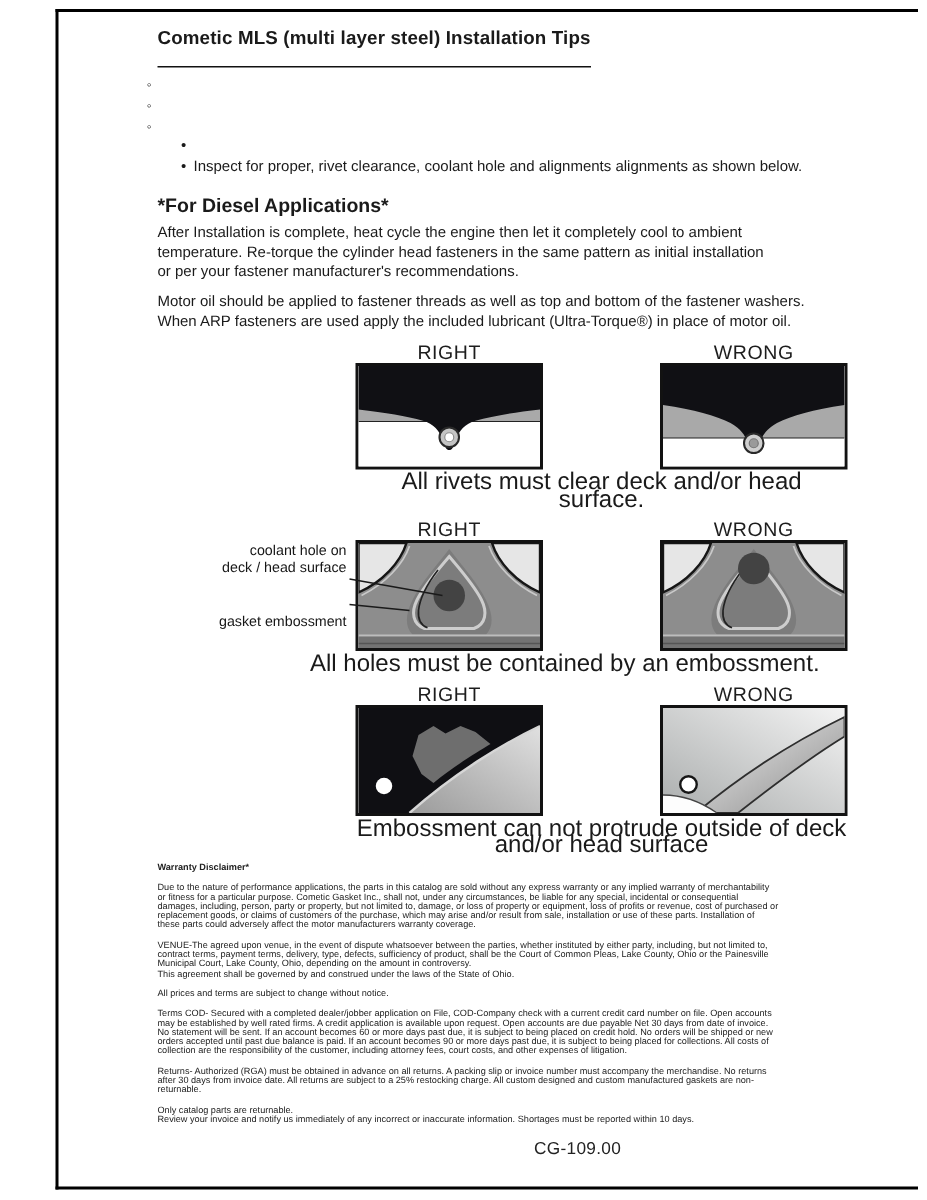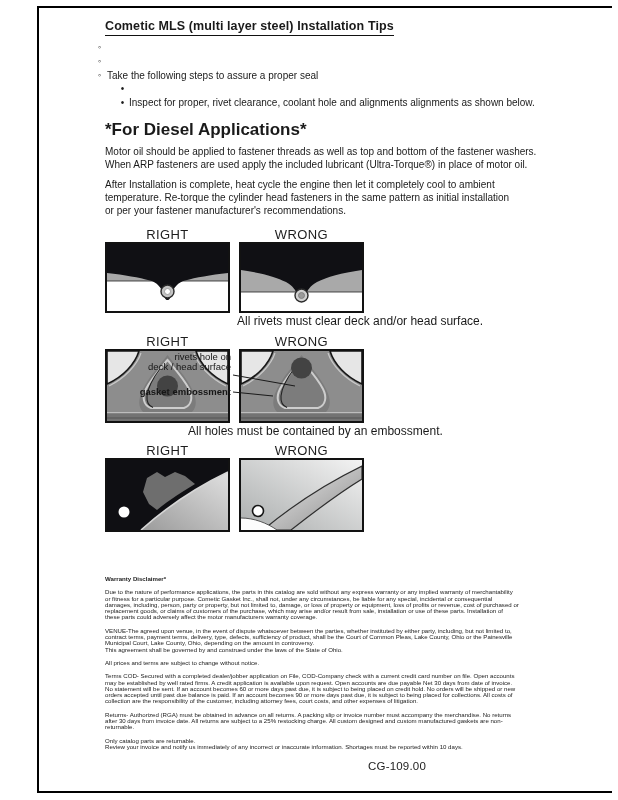--- a/index.html
+++ b/index.html
@@ -5,85 +5,84 @@
   html,body{margin:0;padding:0;background:#ffffff;}
   .page{position:relative;width:618px;height:800px;background:#ffffff;
         font-family:"Liberation Sans",sans-serif;color:#1a1a1a;overflow:hidden;}
   
   .frame-left{position:absolute;left:37px;top:6px;width:2px;height:787px;background:#000;}
   .frame-top{position:absolute;left:37px;top:6px;width:575px;height:2px;background:#000;}
   .frame-bottom{position:absolute;left:37px;top:791px;width:575px;height:2px;background:#000;}
 
   .content{position:absolute;left:105px;top:16px;width:460px;}
   .title{display:inline-block;font-size:12.5px;font-weight:bold;letter-spacing:.1px;
-         border-bottom:1.6px solid #111;padding-bottom:2px;margin:0 0 5px 0;}
+         border-bottom:1.6px solid #111;padding-bottom:12px;margin:0 0 5px 0;}
   .bullet{display:flex;gap:3px;font-size:10px;line-height:13.8px;margin-left:-10px;}
   .bullet .mk{flex:none;width:9px;text-align:center;font-size:9px;}
   .sub-bullet{display:flex;gap:2px;font-size:10px;line-height:13.8px;margin-left:13px;}
   .sub-bullet .mk{flex:none;width:9px;text-align:center;font-size:10px;}
-  .diesel-h{font-size:17px;font-weight:bold;margin:10px 0 5px 0;}
+  .diesel-h{font-size:13px;font-weight:bold;margin:10px 0 5px 0;}
   .para{font-size:10px;line-height:13px;white-space:pre-line;margin:0 0 7px 0;}
 
   .dia-section{position:absolute;left:105px;top:228px;width:460px;}
-  .dia-row{display:flex;gap:9px;}
+  .dia-row{display:flex;gap:9px;margin-left:132px;justify-content:space-between;}
   .dia-col{width:125px;}
   .dia-h{text-align:center;font-size:13px;line-height:14px;letter-spacing:.4px;color:#1d1d1d;}
   .panel{width:121px;border:2px solid #121212;font-size:0;background:#fff;}
   .panel svg{display:block;}
-  .dia-cap{font-size:12px;line-height:11.5px;margin:3px 0 7px 132px;white-space:pre-line;}
+  .dia-cap{font-size:16px;line-height:11.5px;margin:3px 0 7px 132px;white-space:pre-line;text-align:center;}
   .dia-cap.c2{margin-left:83px;}
   .row2{position:relative;}
   .ann{position:absolute;left:0;width:126px;text-align:right;font-size:9.5px;
        line-height:10.5px;white-space:pre-line;color:#161616;}
   .ann-coolant{top:17px;}
-  .ann-emboss{top:52px;font-weight:bold;}
+  .ann-emboss{top:64px;}
   .connectors{position:absolute;left:0;top:0;width:100%;height:100%;pointer-events:none;}
 
   .legal{position:absolute;left:105px;top:576px;width:414px;font-size:6.1px;
          line-height:6.3px;color:#222;}
   .legal-h{font-weight:bold;margin:0 0 7px 0;}
   .legal-block{margin:0 0 7px 0;}
   .legal-line{margin:0;}
-  .footer{position:absolute;left:368px;top:760px;font-size:11.5px;letter-spacing:.2px;color:#222;}
+  .footer{position:absolute;left:356px;top:760px;font-size:11.5px;letter-spacing:.2px;color:#222;}
 </style>
 </head>
 <body>
 
 <div class="page">
   <div class="frame-left"></div>
   <div class="frame-top"></div>
   <div class="frame-bottom"></div>
 
   <div class="content">
     <h1 class="title">Cometic MLS (multi layer steel) Installation Tips</h1>
 
     <div class="bullet">
       <span class="mk">◦</span>
     </div>
     <div class="bullet">
       <span class="mk">◦</span>
     </div>
     <div class="bullet">
       <span class="mk">◦</span>
-      <span>Take the following steps to assure a proper seal</span>
     </div>
     <div class="sub-bullet">
       <span class="mk">•</span>
     </div>
     <div class="sub-bullet">
       <span class="mk">•</span>
       <span>Inspect for proper, rivet clearance, coolant hole and alignments alignments as shown below.</span>
     </div>
 
     <div class="diesel-h">*For Diesel Applications*</div>
-    <p class="para">Motor oil should be applied to fastener threads as well as top and bottom of the fastener washers.
-When ARP fasteners are used apply the included lubricant (Ultra-Torque®) in place of motor oil.</p>
     <p class="para">After Installation is complete, heat cycle the engine then let it completely cool to ambient
 temperature. Re-torque the cylinder head fasteners in the same pattern as initial installation
 or per your fastener manufacturer's recommendations.</p>
+    <p class="para">Motor oil should be applied to fastener threads as well as top and bottom of the fastener washers.
+When ARP fasteners are used apply the included lubricant (Ultra-Torque®) in place of motor oil.</p>
   </div>
 
   <div class="dia-section">
 
     <div class="dia-row">
       <div class="dia-col">
         <div class="dia-h">RIGHT</div>
         <div class="panel">
           <svg viewBox="0 0 121 67" width="121" height="67">
             <rect width="121" height="67" fill="#a9a9a9"></rect>
@@ -105,21 +104,21 @@
             <path d="M0,0 H121 V26 C100,29 86,33 76,38 C69,42 66.5,46 64.5,51 C63,55 62.5,57.5 60.5,57.5 C58.5,57.5 58,55 56.5,51 C54.5,46 52,42 45,38 C35,33 21,29 0,26 Z" fill="#101014"></path>
             <circle cx="60.5" cy="51.5" r="6.5" fill="#cfcfcf" stroke="#2a2a2a" stroke-width="1.4"></circle>
             <circle cx="60.5" cy="51.5" r="3" fill="#9a9a9a" stroke="#777777" stroke-width="0.8"></circle>
           </svg>
         </div>
       </div>
     </div>
     <div class="dia-cap">All rivets must clear deck and/or head surface.</div>
 
     <div class="row2">
-      <div class="ann ann-coolant">rivets hole on
+      <div class="ann ann-coolant">coolant hole on
 deck / head surface</div>
       <div class="ann ann-emboss">gasket embossment</div>
       <svg class="connectors">
         <line x1="128" y1="40" x2="190" y2="51" stroke="#1a1a1a" stroke-width="1"></line>
         <line x1="128" y1="57" x2="168" y2="61" stroke="#1a1a1a" stroke-width="1"></line>
       </svg>
       <div class="dia-row">
         <div class="dia-col">
           <div class="dia-h">RIGHT</div>
           <div class="panel">
@@ -197,20 +196,22 @@
             </defs>
             <rect width="121" height="70" fill="url(#g3w)"></rect>
             <path d="M121,6 C88,22 52,45 22,70 L50,70 C78,48 103,30 121,19 Z" fill="url(#g3wb)" stroke="#2e2e2e" stroke-width="1.2"></path>
             <path d="M0,70 L0,58 C13,58 26,63 36,70 Z" fill="#fdfdfd"></path>
             <path d="M0,58 C13,58 26,63 36,70" stroke="#444444" stroke-width="0.9" fill="none"></path>
             <circle cx="17" cy="51" r="5.5" fill="#ffffff" stroke="#161616" stroke-width="1.6"></circle>
           </svg>
         </div>
       </div>
     </div>
+    <div class="dia-cap">Embossment can not protrude outside of deck
+and/or head surface</div>
   </div>
 
   <div class="legal">
     <div class="legal-h">Warranty Disclaimer*</div>
     <div class="legal-block">Due to the nature of performance applications, the parts in this catalog are sold without any express warranty or any implied warranty of merchantability or fitness for a particular purpose.  Cometic Gasket Inc., shall not, under any circumstances, be liable for any special, incidental or consequential damages, including, person, party or property, but not limited to, damage, or loss of property or equipment, loss of profits or revenue, cost of purchased or replacement goods, or claims of customers of the purchase, which may arise and/or result from sale, installation or use of these parts.  Installation of these parts could adversely affect the motor manufacturers warranty coverage.</div>
     <div class="legal-block">
       <div class="legal-line">VENUE-The agreed upon venue, in the event of dispute whatsoever between the parties, whether instituted by either party, including, but not limited to, contract terms, payment terms, delivery, type, defects, sufficiency of product, shall be the Court of Common Pleas, Lake County, Ohio or the Painesville Municipal Court, Lake County, Ohio, depending on the amount in controversy.</div>
       <div class="legal-line">This agreement shall be governed by and construed under the laws of the State of Ohio.</div>
     </div>
     <div class="legal-block">All prices and terms are subject to change without notice.</div>

